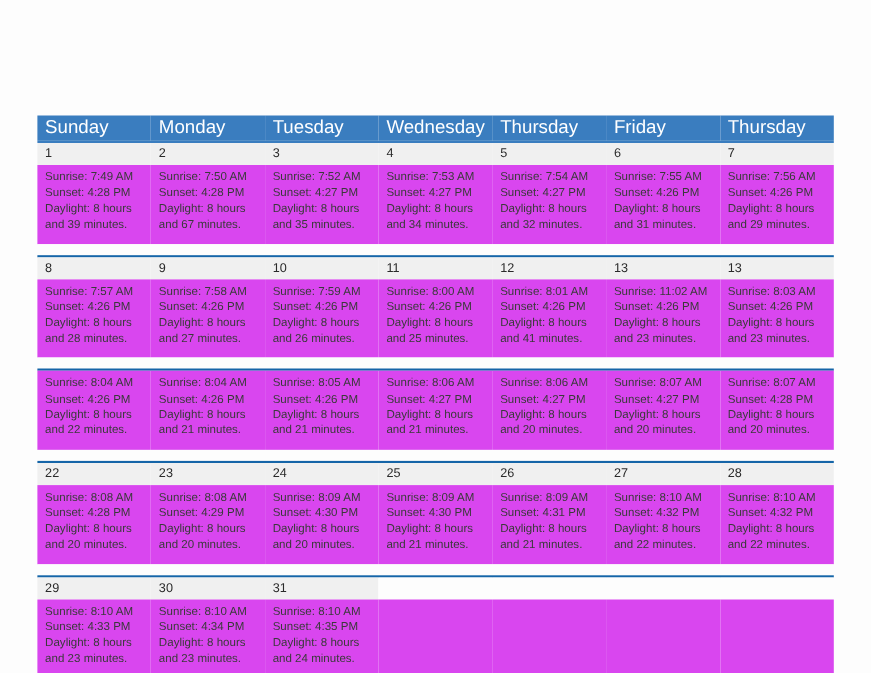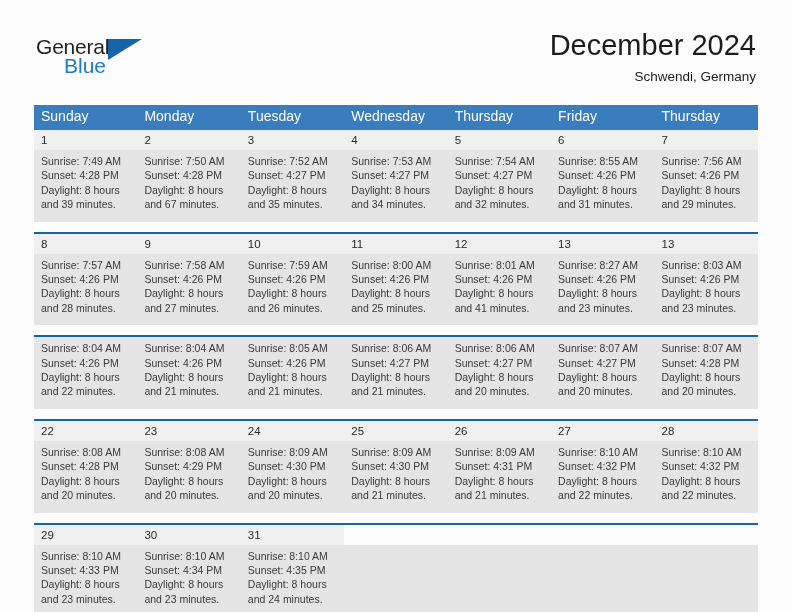--- a/index.html
+++ b/index.html
@@ -84,21 +84,21 @@
     left: 34px;
     top: 105px;
     width: 724px;
     border-collapse: collapse;
     table-layout: fixed;
   }
 
   .calendar th {
     background: #3a7dbf;
     color: #ffffff;
-    font-size: 14px;
+    font-size: 17px;
     font-weight: 400;
     text-align: left;
     padding: 5px 0 6px 7px;
     height: 21px;
     line-height: 12px;
   }
 
   .week-sep td {
     height: 2px;
     padding: 0;
@@ -111,21 +111,21 @@
     font-size: 11.5px;
     color: #2a2a2a;
     padding: 4px 0 4px 7px;
     height: 19px;
     line-height: 12px;
     vertical-align: middle;
   }
   .daynum-row td.empty { background: #fdfdfd; }
 
   .detail-row td {
-    background: #e5e5e5;
+    background: #d946ef;
     font-size: 10.5px;
     color: #3a3a3a;
     padding: 4px 4px 10px 7px;
     vertical-align: top;
     line-height: 14.4px;
     height: 68px;
   }
 
   .detail-row td div { white-space: nowrap; }
 
@@ -133,34 +133,20 @@
     height: 10px;
     padding: 0;
     background: #fdfdfd;
   }
 </style>
 </head>
 <body>
 
 <div class="page">
 
-  <div class="header">
-
-    <div class="logo">
-      <span class="logo-general">General</span>
-      <span class="logo-triangle"></span>
-      <span class="logo-blue">Blue</span>
-    </div>
-
-    <div class="title-block">
-      <div class="cal-title">December 2024</div>
-      <div class="cal-subtitle">Schwendi, Germany</div>
-    </div>
-
-  </div>
 
   <table class="calendar">
     <colgroup>
       <col style="width:14.2857%">
         <col style="width:14.2857%">
         <col style="width:14.2857%">
       <col style="width:14.2857%">
         <col style="width:14.2857%">
         <col style="width:14.2857%">
       <col style="width:14.2857%">
@@ -214,21 +200,21 @@
             <div>Daylight: 8 hours</div>
             <div>and 34 minutes.</div>
           </td>
           <td>
             <div>Sunrise: 7:54 AM</div>
             <div>Sunset: 4:27 PM</div>
             <div>Daylight: 8 hours</div>
             <div>and 32 minutes.</div>
           </td>
           <td>
-            <div>Sunrise: 8:55 AM</div>
+            <div>Sunrise: 7:55 AM</div>
             <div>Sunset: 4:26 PM</div>
             <div>Daylight: 8 hours</div>
             <div>and 31 minutes.</div>
           </td>
           <td>
             <div>Sunrise: 7:56 AM</div>
             <div>Sunset: 4:26 PM</div>
             <div>Daylight: 8 hours</div>
             <div>and 29 minutes.</div>
           </td>
@@ -273,21 +259,21 @@
             <div>Daylight: 8 hours</div>
             <div>and 25 minutes.</div>
           </td>
           <td>
             <div>Sunrise: 8:01 AM</div>
             <div>Sunset: 4:26 PM</div>
             <div>Daylight: 8 hours</div>
             <div>and 41 minutes.</div>
           </td>
           <td>
-            <div>Sunrise: 8:27 AM</div>
+            <div>Sunrise: 11:02 AM</div>
             <div>Sunset: 4:26 PM</div>
             <div>Daylight: 8 hours</div>
             <div>and 23 minutes.</div>
           </td>
           <td>
             <div>Sunrise: 8:03 AM</div>
             <div>Sunset: 4:26 PM</div>
             <div>Daylight: 8 hours</div>
             <div>and 23 minutes.</div>
           </td>

